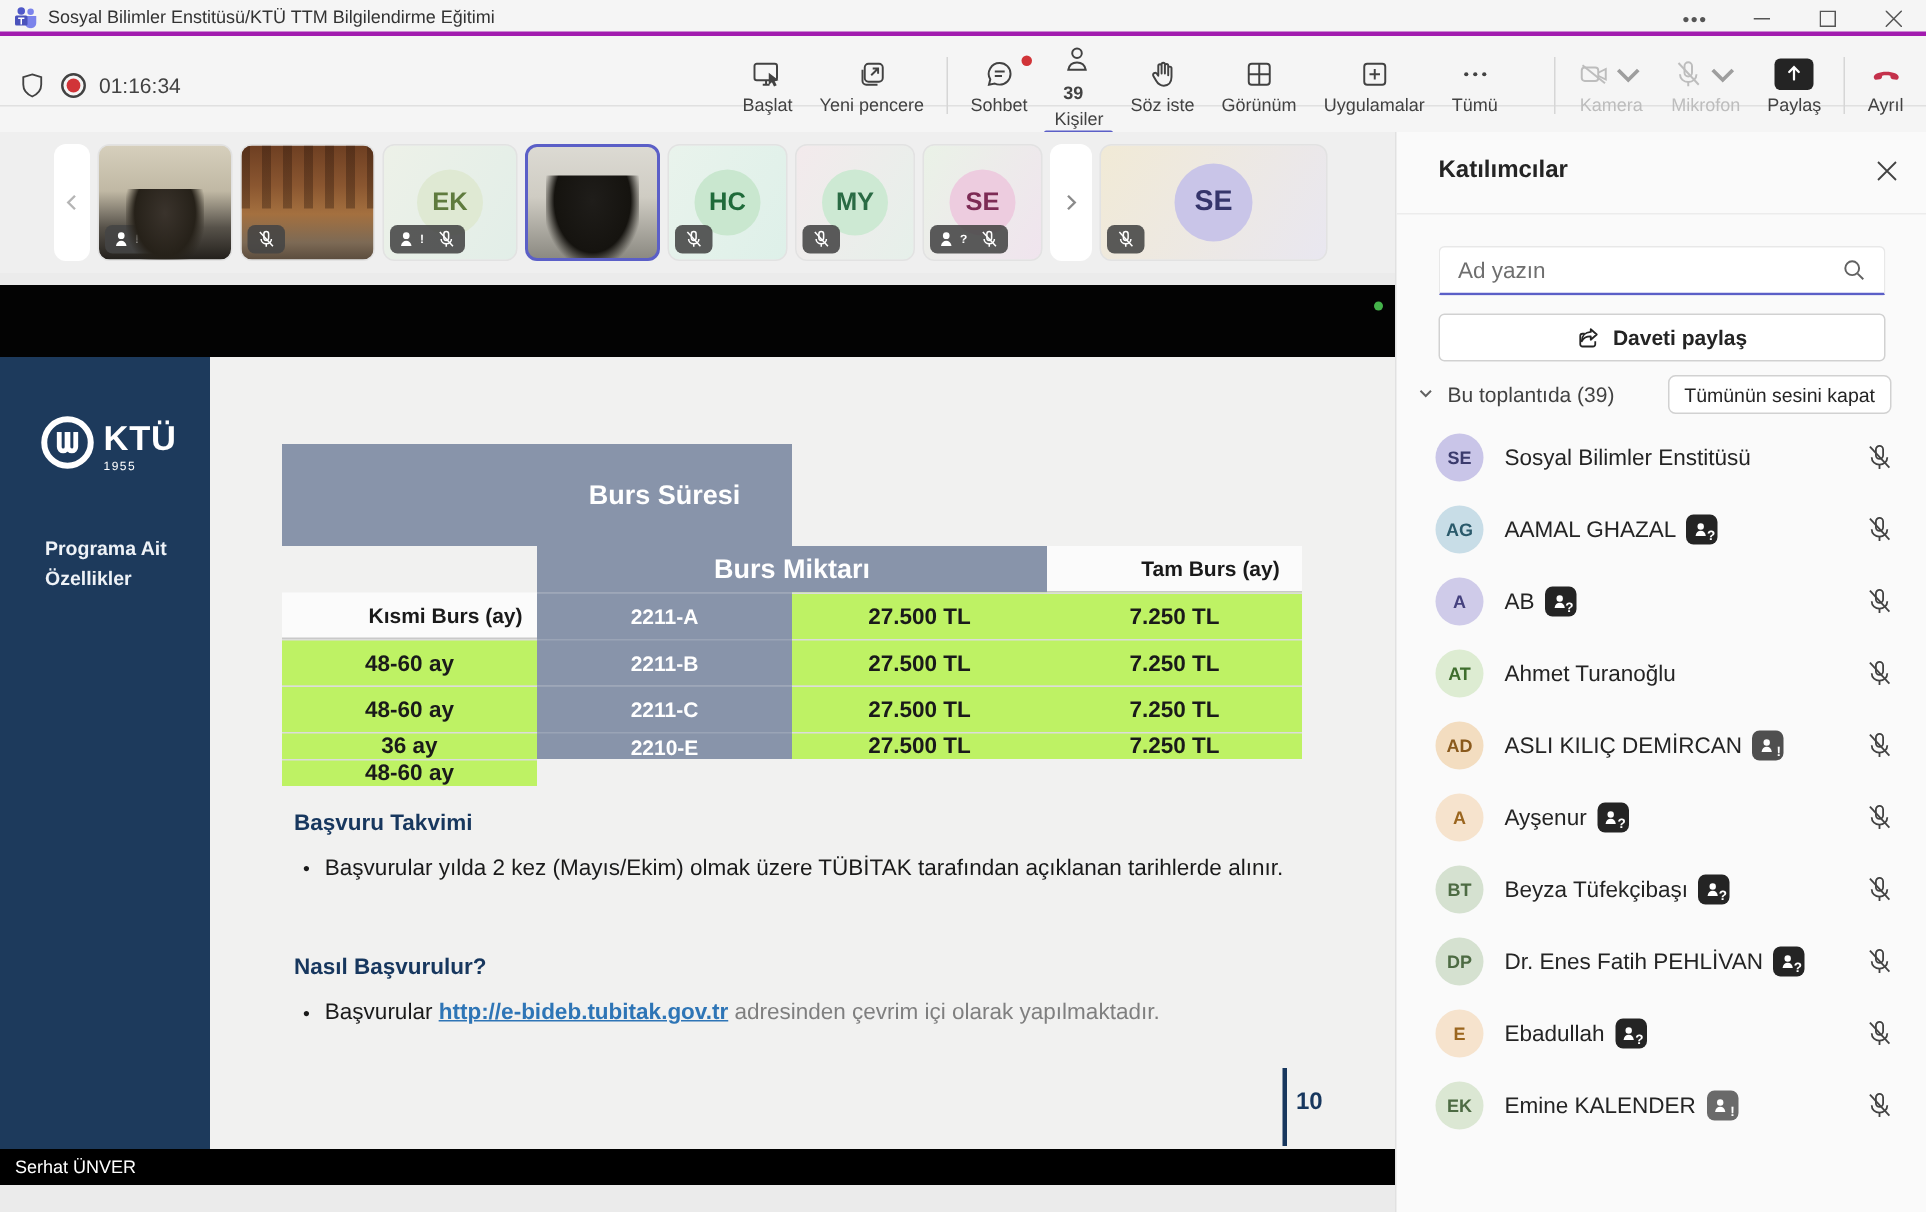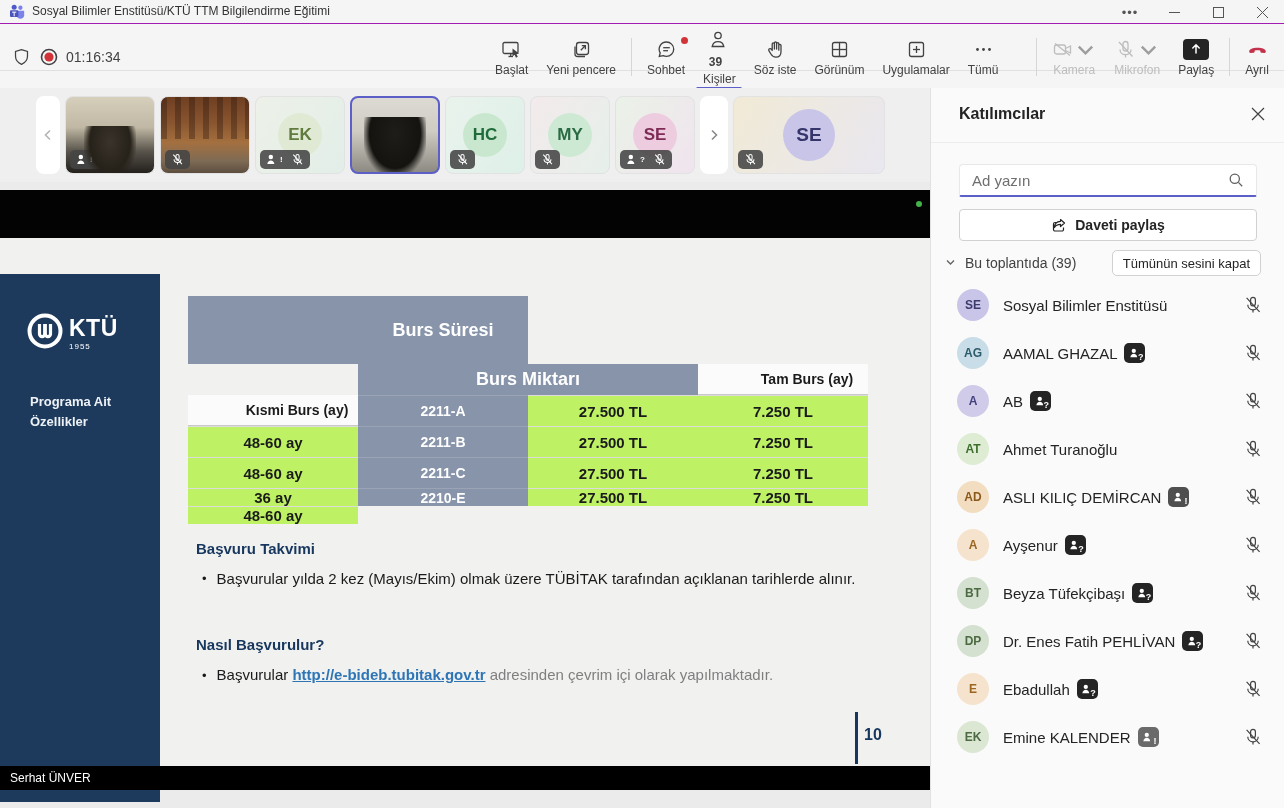--- a/index.html
+++ b/index.html
@@ -1,20 +1,20 @@
 <!DOCTYPE html>
 <html><head>
 <meta charset="utf-8">
 <style>
   * { margin:0; padding:0; box-sizing:border-box; }
   body { font-family:"Liberation Sans","DejaVu Sans",sans-serif; background:#ddd; }
   .app { position:relative; width:1284px; height:808px; background:#f5f5f5; overflow:hidden; }
 
   
-  .titlebar { position:absolute; left:0; top:0; width:1284px; height:24px; background:#f5f5f5; border-bottom:1px solid #a21caf; }
+  .titlebar { position:absolute; left:0; top:0; width:1284px; height:24px; background:#f5f5f5; border-bottom:3px solid #a21caf; }
   .teams-icon { position:absolute; left:9px; top:4px; width:17px; height:15px; }
   .win-title { position:absolute; left:32px; top:4px; font-size:12px; color:#333; }
   .win-controls { position:absolute; right:0; top:0; height:24px; display:flex; align-items:center; }
   .win-btn { width:44px; height:24px; display:flex; align-items:center; justify-content:center; color:#555; cursor:default; }
   .win-btn svg { width:11px; height:11px; }
   .win-more { letter-spacing:1px; font-size:13px; }
 
   
   .toolbar { position:absolute; left:0; top:25px; width:1284px; height:46px; background:#f5f5f5; border-bottom:1px solid #e0e0e0; }
   .shield-ic { position:absolute; left:12px; top:22px; width:19px; height:20px; }
@@ -62,21 +62,21 @@
   .tile-pill { position:absolute; left:4px; bottom:4px; background:rgba(68,68,68,.88); border-radius:5px; padding:3px 6px; display:flex; align-items:center; gap:8px; }
   .tile-pill svg { width:13px; height:13px; }
   .pill-badge { position:relative; display:flex; align-items:center; }
   .pill-badge i { font-style:normal; font-size:8px; font-weight:bold; color:#fff; margin-left:1px; }
 
   
   .stage { position:absolute; left:0; top:182px; width:930px; height:626px; background:#ebebeb; }
   .stage-topbar { position:absolute; left:0; top:8px; width:930px; height:48px; background:#030303; }
   .green-dot { position:absolute; right:8px; top:11px; width:6px; height:6px; border-radius:50%; background:#44b24a; }
   .slide { position:absolute; left:0; top:56px; width:930px; height:528px; background:#f1f1f0; }
-  .slide-side { position:absolute; left:0; top:0; width:160px; height:528px; background:#1d3a5c;margin-top:36px; }
+  .slide-side { position:absolute; left:0; top:0; width:140px; height:528px; background:#1d3a5c; }
   .ktu-logo { position:absolute; left:26px; top:38px; display:flex; align-items:flex-start; gap:5px; }
   .ktu-logo svg { width:38px; height:38px; }
   .ktu-text { color:#fff; font-weight:bold; font-size:23px; letter-spacing:.5px; line-height:1; margin-top:5px; }
   .ktu-year { color:#fff; font-size:8px; letter-spacing:1px; margin-top:2px; }
   .side-title { position:absolute; left:30px; top:118px; width:105px; color:#eef2f7; font-weight:bold; font-size:13px; line-height:1.55; }
 
   .burs-table { position:absolute; left:188px; top:58px; display:grid; grid-template-columns:170px 170px 170px 170px; grid-template-rows:38px 30px 31px 31px 31px 31px; }
   .hc { background:#8894aa; color:#fff; font-weight:bold; display:flex; align-items:center; justify-content:center; font-size:18px; }
   .hc.corner { grid-row:1 / span 2; }
   .hc.span2 { grid-column:2 / span 2; }

